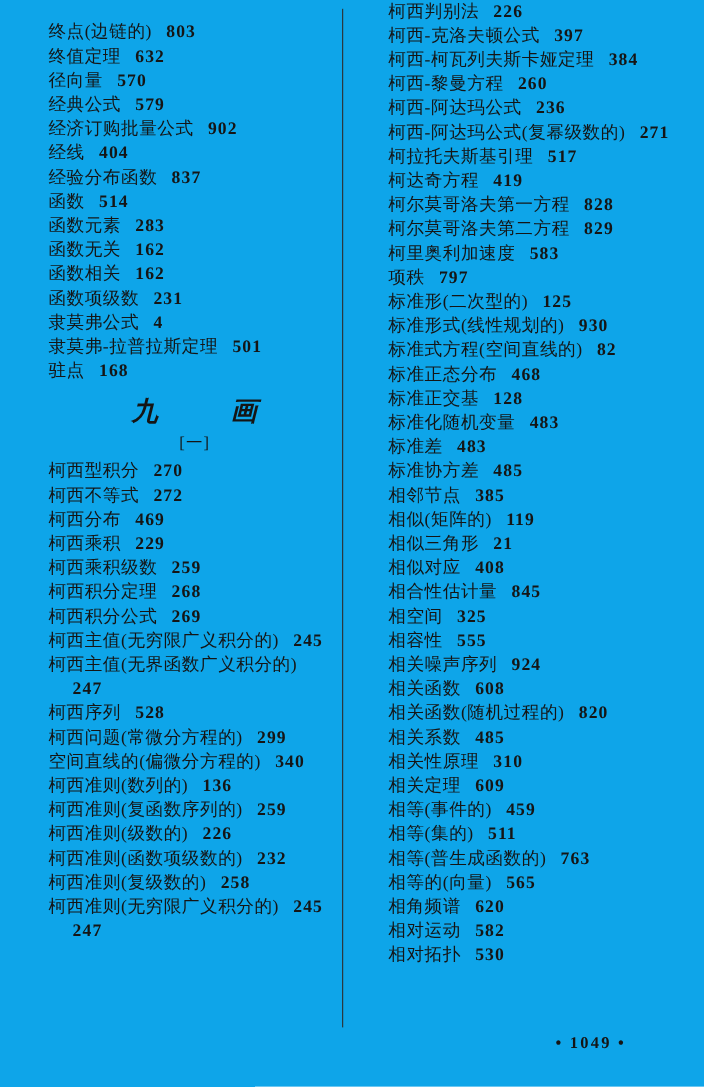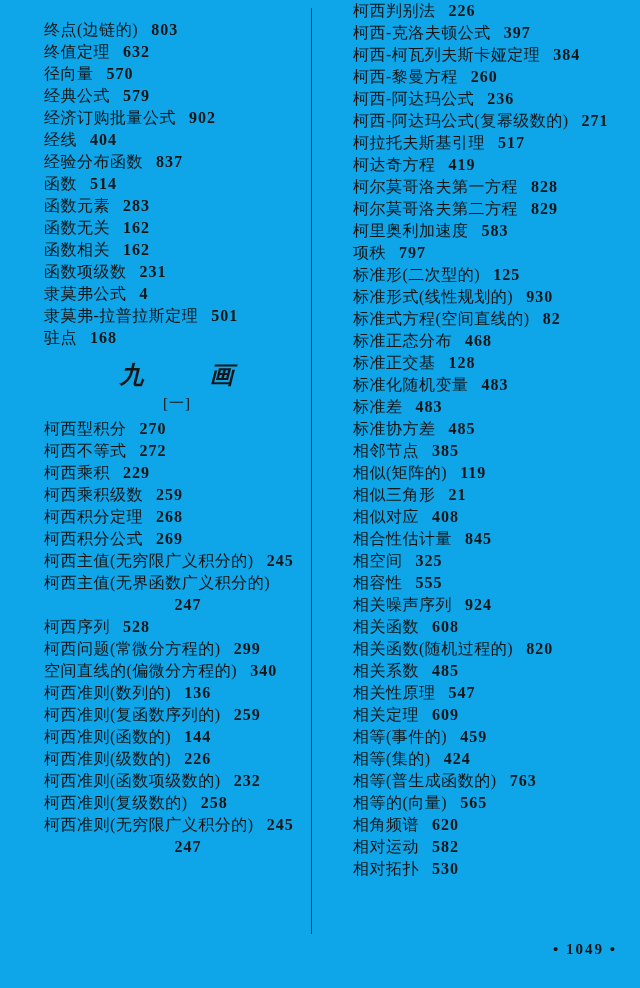--- a/index.html
+++ b/index.html
@@ -48,21 +48,20 @@
     letter-spacing: 0.5px;
     white-space: nowrap;
   }
   .pagenum {
     font-weight: 700;
     margin-left: 13px;
     letter-spacing: 1px;
   }
   .entry.wrap-line {
     padding-left: 22px;
-    text-align: center;
   }
   .entry.wrap-line .pagenum {
     margin-left: 0;
   }
   .section-header {
     text-align: center;
     font-size: 24px;
     font-weight: 700;
     letter-spacing: 1px;
     height: 26px;
@@ -82,21 +81,20 @@
     margin-bottom: 5px;
     letter-spacing: 1px;
   }
   .footer {
     position: absolute;
     left: 505px;
     top: 941px;
     font-size: 15px;
     font-weight: 700;
     letter-spacing: 2px;
-    margin-left: 48px;
   }
 </style>
 </head>
 <body>
 
 <div class="page">
 
   <div class="col left">
     <div id="left-top">
         <div class="entry"><span class="term">终点(边链的)</span><span class="pagenum">803</span></div>
@@ -119,33 +117,33 @@
     <div class="section-header">
       <span class="first-char">九</span>
       <span class="second-char">画</span>
     </div>
 
     <div class="subsection">[一]</div>
 
     <div id="left-main">
         <div class="entry"><span class="term">柯西型积分</span><span class="pagenum">270</span></div>
         <div class="entry"><span class="term">柯西不等式</span><span class="pagenum">272</span></div>
+        <div class="entry"><span class="term">柯西分布</span><span class="pagenum">469</span></div>
         <div class="entry"><span class="term">柯西乘积</span><span class="pagenum">229</span></div>
         <div class="entry"><span class="term">柯西乘积级数</span><span class="pagenum">259</span></div>
         <div class="entry"><span class="term">柯西积分定理</span><span class="pagenum">268</span></div>
         <div class="entry"><span class="term">柯西积分公式</span><span class="pagenum">269</span></div>
         <div class="entry"><span class="term">柯西主值(无穷限广义积分的)</span><span class="pagenum">245</span></div>
         <div class="entry"><span class="term">柯西主值(无界函数广义积分的)</span></div>
         <div class="entry wrap-line"><span class="pagenum">247</span></div>
         <div class="entry"><span class="term">柯西序列</span><span class="pagenum">528</span></div>
         <div class="entry"><span class="term">柯西问题(常微分方程的)</span><span class="pagenum">299</span></div>
         <div class="entry"><span class="term">空间直线的(偏微分方程的)</span><span class="pagenum">340</span></div>
         <div class="entry"><span class="term">柯西准则(数列的)</span><span class="pagenum">136</span></div>
         <div class="entry"><span class="term">柯西准则(复函数序列的)</span><span class="pagenum">259</span></div>
-        <div class="entry"><span class="term">柯西准则(函数的)</span><span class="pagenum">144</span></div>
         <div class="entry"><span class="term">柯西准则(级数的)</span><span class="pagenum">226</span></div>
         <div class="entry"><span class="term">柯西准则(函数项级数的)</span><span class="pagenum">232</span></div>
         <div class="entry"><span class="term">柯西准则(复级数的)</span><span class="pagenum">258</span></div>
         <div class="entry"><span class="term">柯西准则(无穷限广义积分的)</span><span class="pagenum">245</span></div>
         <div class="entry wrap-line"><span class="pagenum">247</span></div>
       </div>
   </div>
 
   <div class="divider"></div>
 
@@ -175,24 +173,24 @@
         <div class="entry"><span class="term">相似(矩阵的)</span><span class="pagenum">119</span></div>
         <div class="entry"><span class="term">相似三角形</span><span class="pagenum">21</span></div>
         <div class="entry"><span class="term">相似对应</span><span class="pagenum">408</span></div>
         <div class="entry"><span class="term">相合性估计量</span><span class="pagenum">845</span></div>
         <div class="entry"><span class="term">相空间</span><span class="pagenum">325</span></div>
         <div class="entry"><span class="term">相容性</span><span class="pagenum">555</span></div>
         <div class="entry"><span class="term">相关噪声序列</span><span class="pagenum">924</span></div>
         <div class="entry"><span class="term">相关函数</span><span class="pagenum">608</span></div>
         <div class="entry"><span class="term">相关函数(随机过程的)</span><span class="pagenum">820</span></div>
         <div class="entry"><span class="term">相关系数</span><span class="pagenum">485</span></div>
-        <div class="entry"><span class="term">相关性原理</span><span class="pagenum">547</span></div>
+        <div class="entry"><span class="term">相关性原理</span><span class="pagenum">310</span></div>
         <div class="entry"><span class="term">相关定理</span><span class="pagenum">609</span></div>
         <div class="entry"><span class="term">相等(事件的)</span><span class="pagenum">459</span></div>
-        <div class="entry"><span class="term">相等(集的)</span><span class="pagenum">424</span></div>
+        <div class="entry"><span class="term">相等(集的)</span><span class="pagenum">511</span></div>
         <div class="entry"><span class="term">相等(普生成函数的)</span><span class="pagenum">763</span></div>
         <div class="entry"><span class="term">相等的(向量)</span><span class="pagenum">565</span></div>
         <div class="entry"><span class="term">相角频谱</span><span class="pagenum">620</span></div>
         <div class="entry"><span class="term">相对运动</span><span class="pagenum">582</span></div>
         <div class="entry"><span class="term">相对拓扑</span><span class="pagenum">530</span></div>
       </div>
   </div>
 
   <div class="footer">• 1049 •</div>
 

